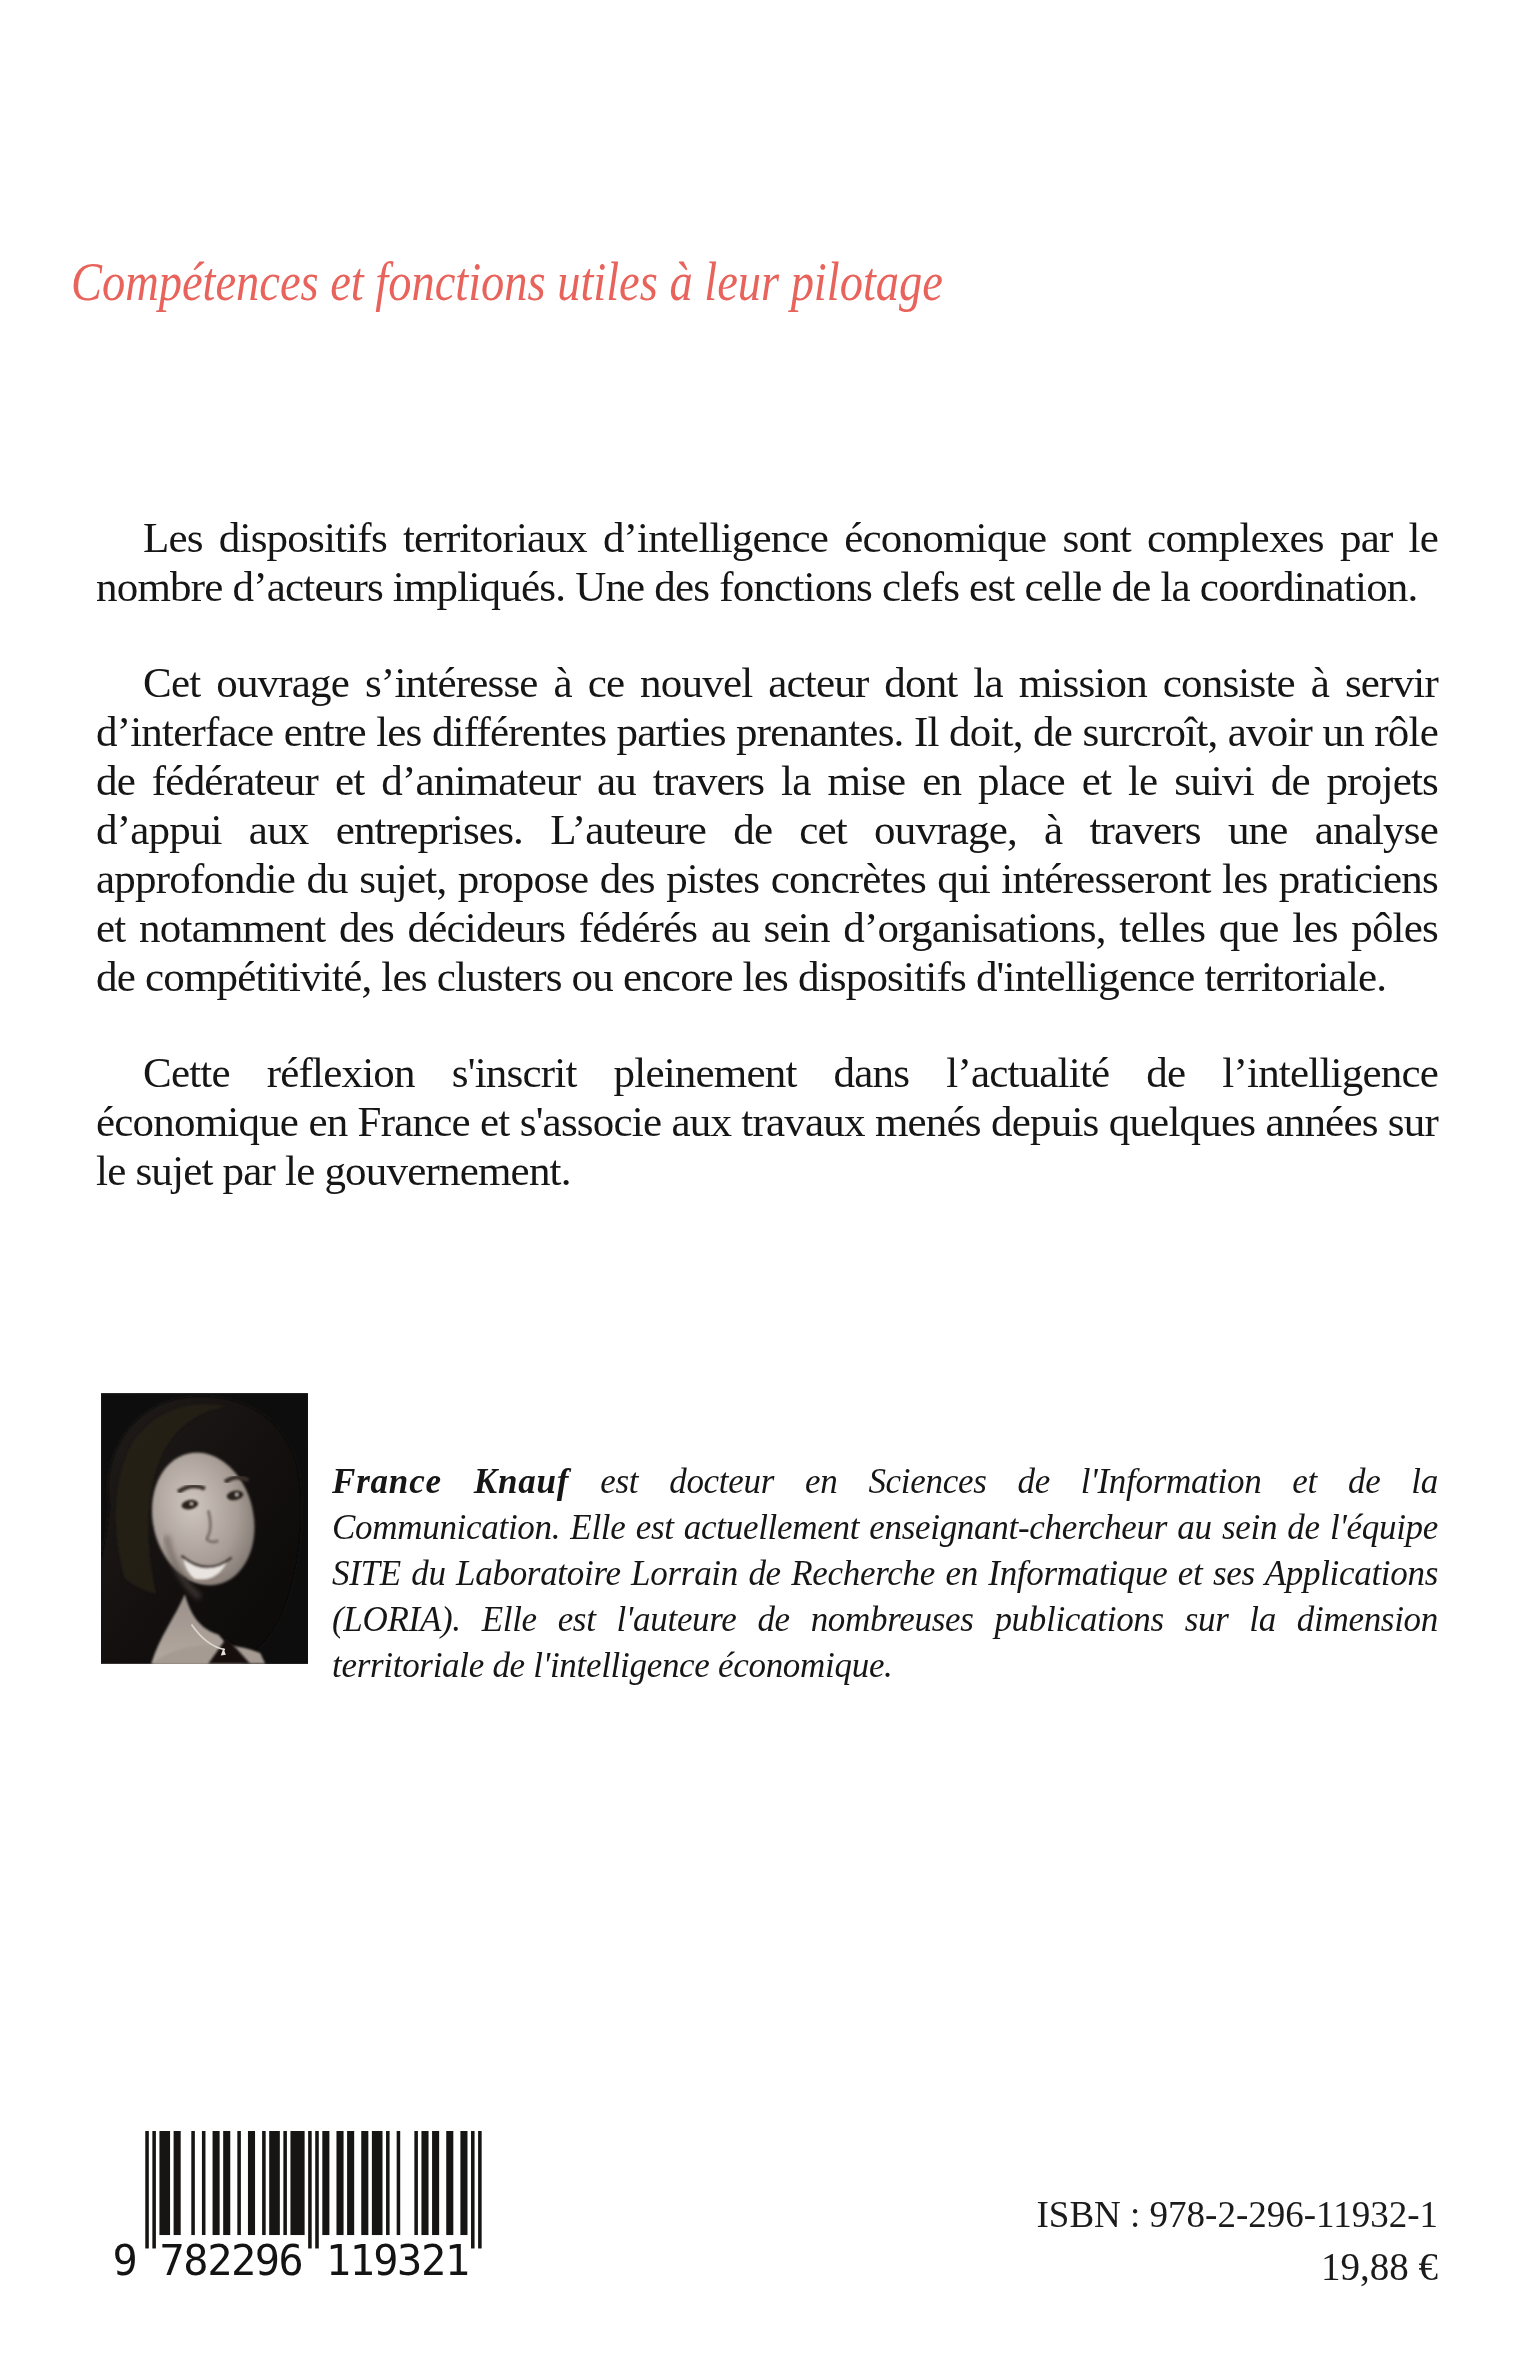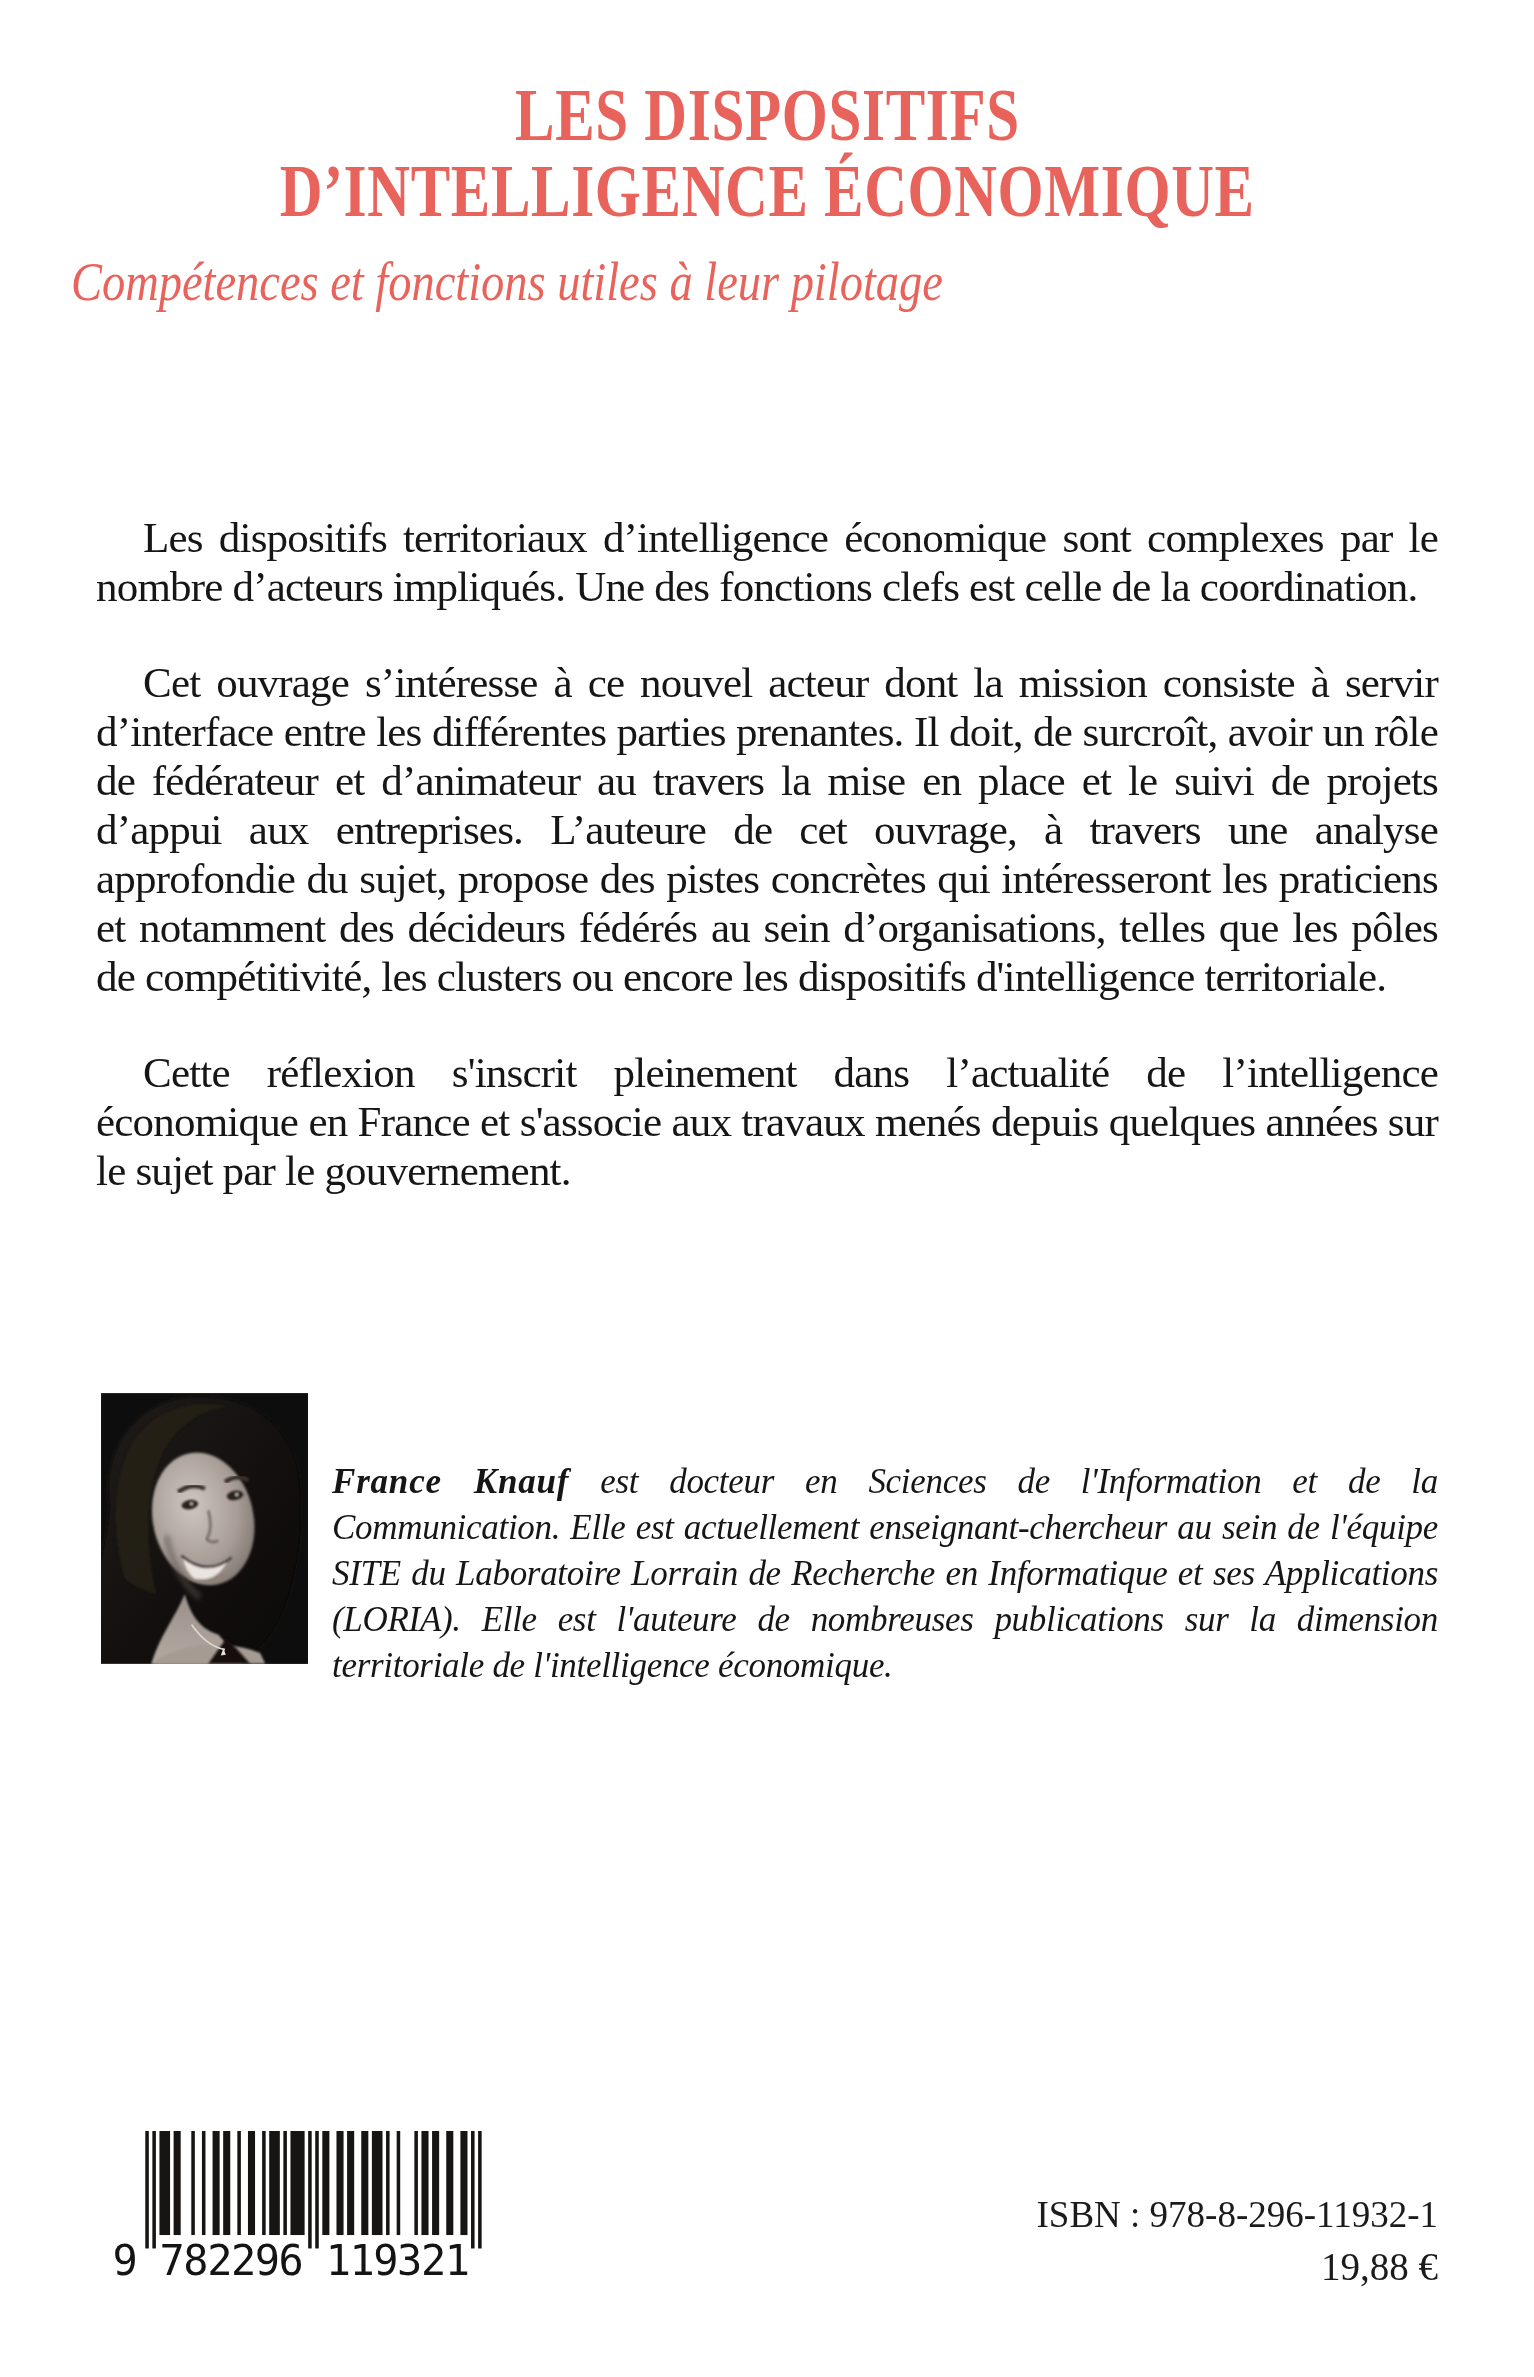--- a/index.html
+++ b/index.html
@@ -42,24 +42,20 @@
   }
   .isbn-block { position:absolute; right:96px; top:2193px; text-align:right; color:#1b1b1b; }
   .isbn-line  { font-size:37px; line-height:44px; letter-spacing:0px; }
   .price-line { font-size:39px; line-height:44px; margin-top:8.4px; }
 </style>
 </head>
 <body>
 
 <div class="cover">
 
-  <div class="title-block" style="color: rgb(232, 99, 91);">
-    <div class="title-line"><span>LES DISPOSITIFS</span></div>
-    <div class="title-line"><span>D’INTELLIGENCE ÉCONOMIQUE</span></div>
-  </div>
   <div class="subtitle" style="color: rgb(232, 99, 91);"><span>Compétences et fonctions utiles à leur pilotage</span></div>
 
   <div class="synopsis">
     <p>Les dispositifs territoriaux d’intelligence économique sont complexes par le nombre d’acteurs impliqués. Une des fonctions clefs est celle de la coordination.</p>
     <p>Cet ouvrage s’intéresse à ce nouvel acteur dont la mission consiste à servir d’interface entre les différentes parties prenantes. Il doit, de surcroît, avoir un rôle de fédérateur et d’animateur au travers la mise en place et le suivi de projets d’appui aux entreprises. L’auteure de cet ouvrage, à travers une analyse approfondie du sujet, propose des pistes concrètes qui intéresseront les praticiens et notamment des décideurs fédérés au sein d’organisations, telles que les pôles de compétitivité, les clusters ou encore les dispositifs d'intelligence territoriale.</p>
     <p>Cette réflexion s'inscrit pleinement dans l’actualité de l’intelligence économique en France et s'associe aux travaux menés depuis quelques années sur le sujet par le gouvernement.</p>
   </div>
 
   <svg class="author-photo" viewBox="0 0 247 323" xmlns="http://www.w3.org/2000/svg">
     <defs>
@@ -156,18 +152,18 @@
         <rect x="430.58" y="0" width="8.44" height="124"></rect>
         <rect x="443.24" y="0" width="4.22" height="140"></rect>
         <rect x="451.68" y="0" width="4.22" height="140"></rect>
       </g>
     <text x="46" y="172" text-anchor="end">9</text>
     <text x="72" y="172" textLength="172" lengthAdjust="spacing">782296</text>
     <text x="270" y="172" textLength="172" lengthAdjust="spacing">119321</text>
   </svg>
 
   <div class="isbn-block">
-    <div class="isbn-line">ISBN : 978-8-296-11932-1</div>
+    <div class="isbn-line">ISBN : 978-2-296-11932-1</div>
     <div class="price-line">19,88 €</div>
   </div>
 
 </div>
 
 
 </body></html>

